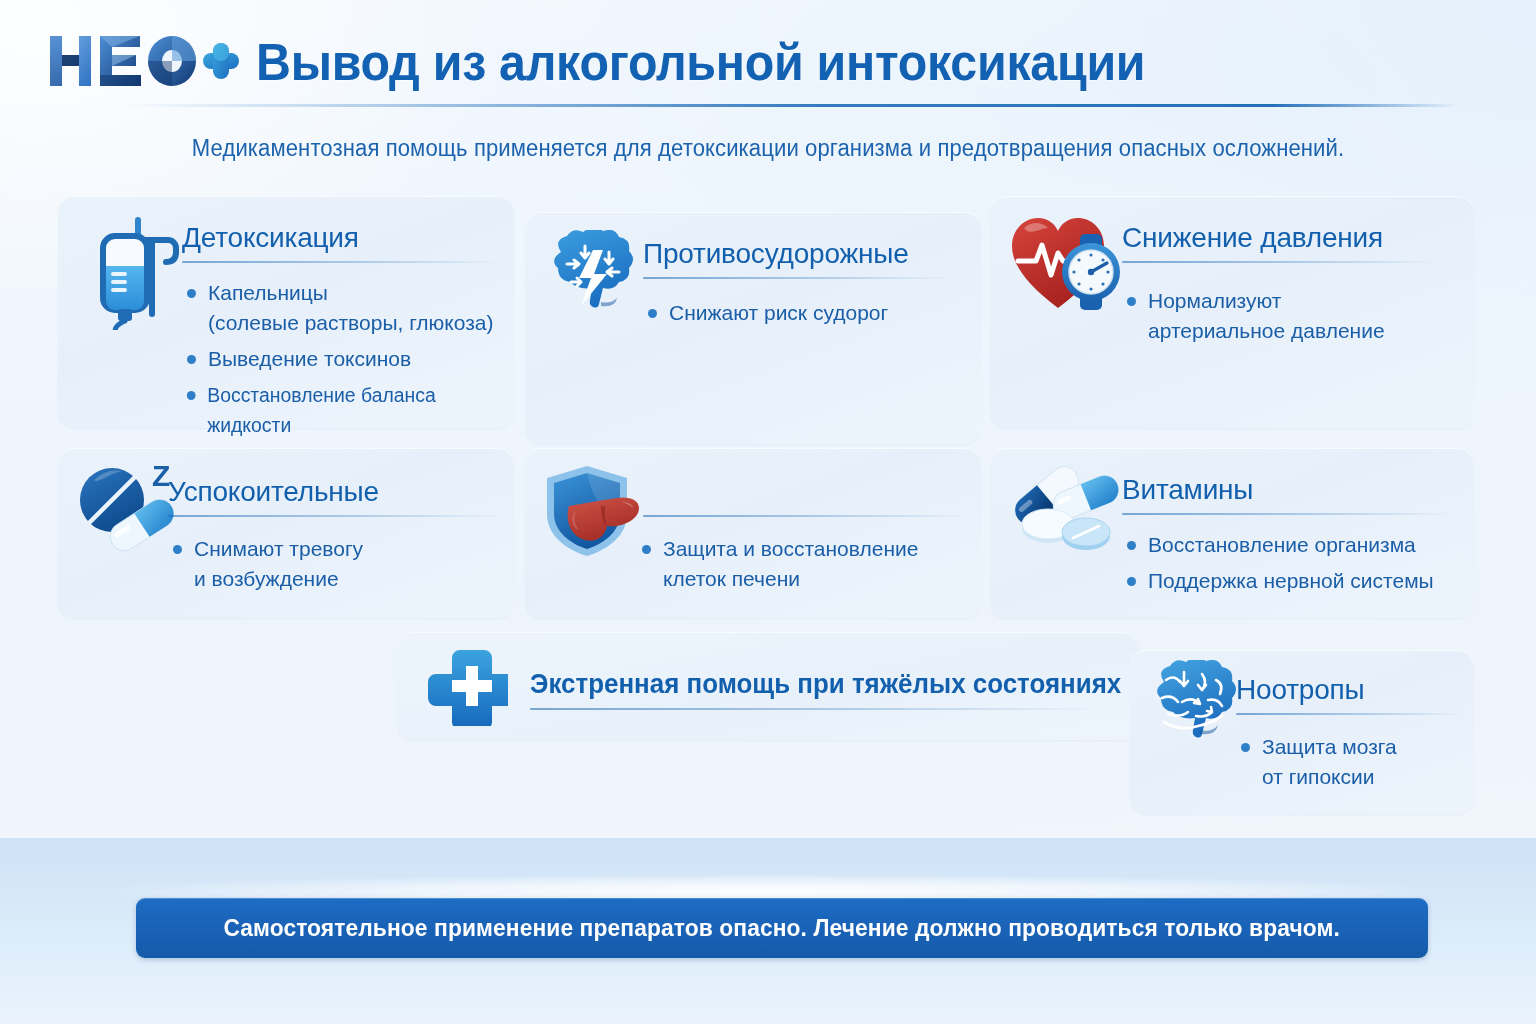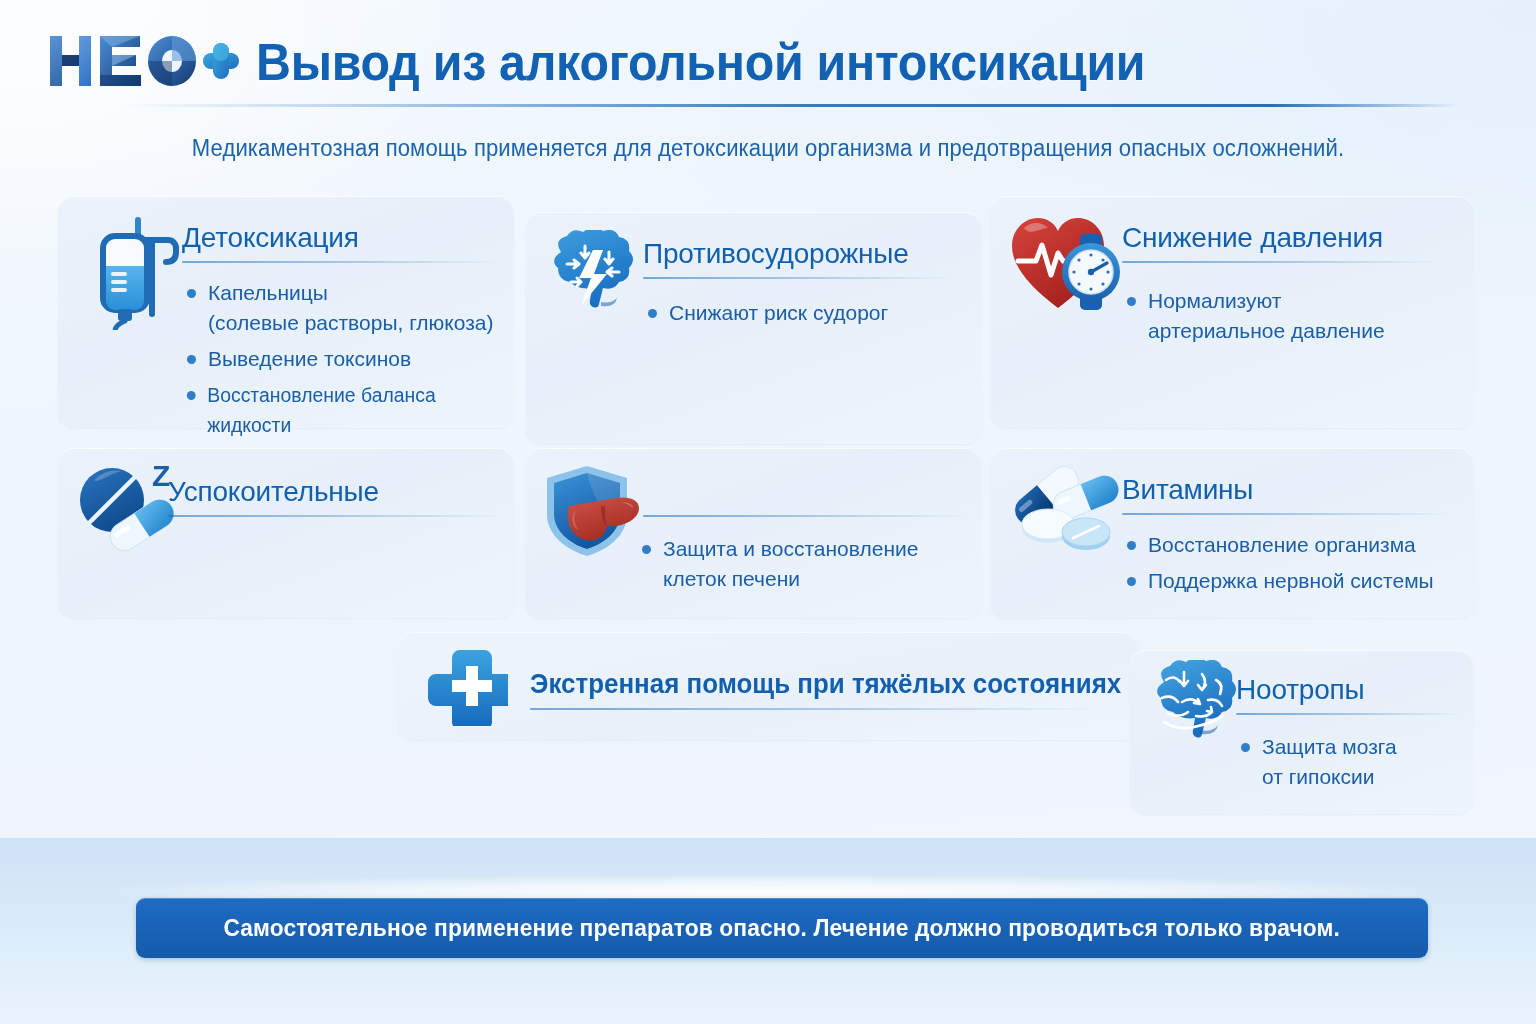--- a/index.html
+++ b/index.html
@@ -319,20 +319,24 @@
         <g transform="rotate(-33 66 64)">
           <rect x="32" y="52" width="70" height="28" rx="14" fill="#eef7fe" stroke="#cfe3f3" stroke-width="1"></rect>
           <path d="M67 52 h21 a14 14 0 0 1 0 28 h-21 Z" fill="url(#capA)"></path>
           <rect x="38" y="58" width="18" height="5" rx="2.5" fill="#ffffff" opacity=".85"></rect>
         </g>
         <text x="78" y="26" font-family="Liberation Sans, sans-serif" font-size="30" font-weight="700" fill="#1a5fa8">Z</text>
       </svg>
     </div>
     <div class="card-title" style="left:110px; top:28px;">Успокоительные</div>
     <div class="title-rule" style="left:110px; top:67px; width:336px;"></div>
+    <div class="bullets" style="left:110px; top:86px; width:336px;">
+      <div class="bullet">Снимают тревогу
+и возбуждение</div>
+    </div>
   </div>
 
   <div class="card" style="left:525px; top:448px; width:456px; height:170px;">
     <div class="icon" style="left:18px; top:14px; width:108px; height:100px;">
       <svg viewBox="0 0 108 100" xmlns="http://www.w3.org/2000/svg">
         <defs>
           <linearGradient id="shG" x1="0" y1="0" x2="0.4" y2="1">
             <stop offset="0" stop-color="#3a93d8"></stop>
               <stop offset="1" stop-color="#1257a1"></stop>
           </linearGradient>

